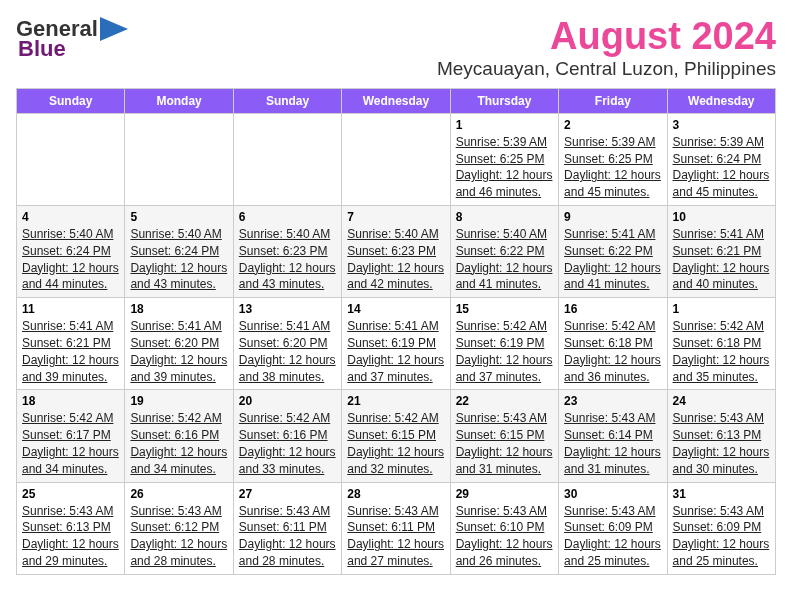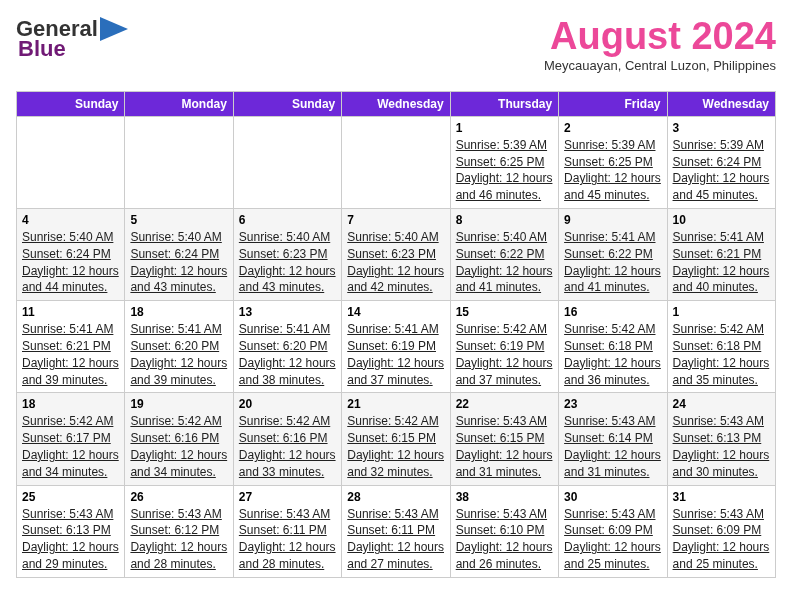--- a/index.html
+++ b/index.html
@@ -7,49 +7,49 @@
       font-family: Arial, sans-serif;
       background: #fff;
       width: 792px;
       min-height: 612px;
       padding: 16px;
     }
     .header-area {
       display: flex;
       align-items: flex-start;
       justify-content: space-between;
-      margin-bottom: 18px;
+      margin-bottom: 8px;
     }
     .logo {
       display: flex;
       flex-direction: column;
       align-items: flex-start;
     }
     .title-area {
       text-align: right;
     }
     .month-year {
       font-size: 38px;
       font-weight: bold;
       color: #ec4899;
       line-height: 1.1;
     }
     .location {
-      font-size: 13px;
+      font-size: 19px;
       color: #333;
     }
     .calendar {
       width: 100%;
       border-collapse: collapse;
       font-size: 11px;
     }
     .calendar th {
-      background: #6d28d9;
+      background: #8b5cf6;
       color: #fff;
-      text-align: right;
+      text-align: center;
       padding: 5px 6px;
       font-size: 12px;
       border: 1px solid #ccc;
     }
     .calendar td {
       border: 1px solid #ccc;
       vertical-align: top;
       padding: 4px 5px;
       width: 108px;
       min-height: 72px;
@@ -306,21 +306,21 @@
 and 28 minutes.</div>
         </td>
         <td>
           <div class="day-num">28</div>
           <div class="day-detail" style="white-space: pre-line;">Sunrise: 5:43 AM
 Sunset: 6:11 PM
 Daylight: 12 hours
 and 27 minutes.</div>
         </td>
         <td>
-          <div class="day-num">38</div>
+          <div class="day-num">29</div>
           <div class="day-detail" style="white-space: pre-line;">Sunrise: 5:43 AM
 Sunset: 6:10 PM
 Daylight: 12 hours
 and 26 minutes.</div>
         </td>
         <td>
           <div class="day-num">30</div>
           <div class="day-detail" style="white-space: pre-line;">Sunrise: 5:43 AM
 Sunset: 6:09 PM
 Daylight: 12 hours

